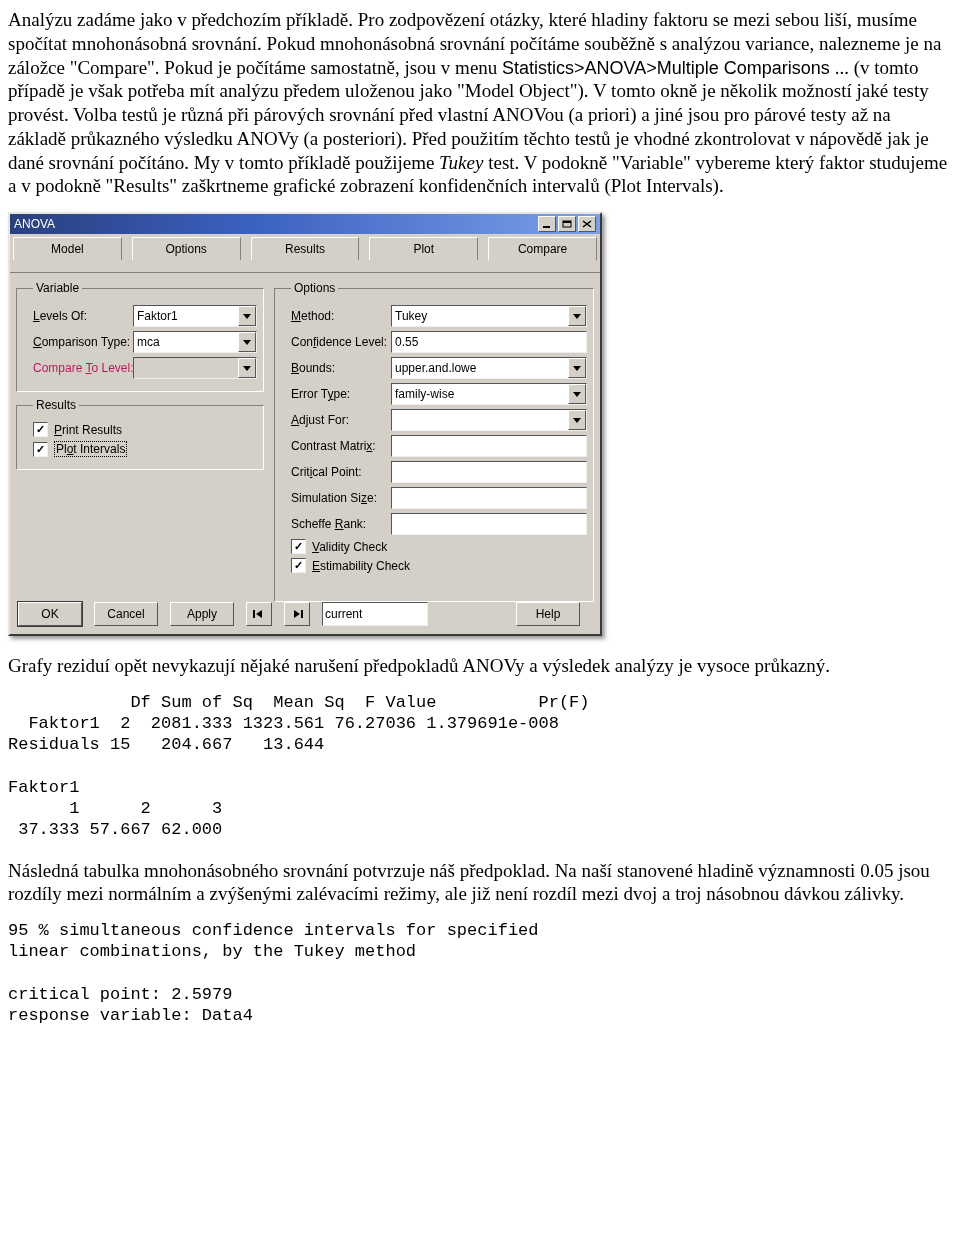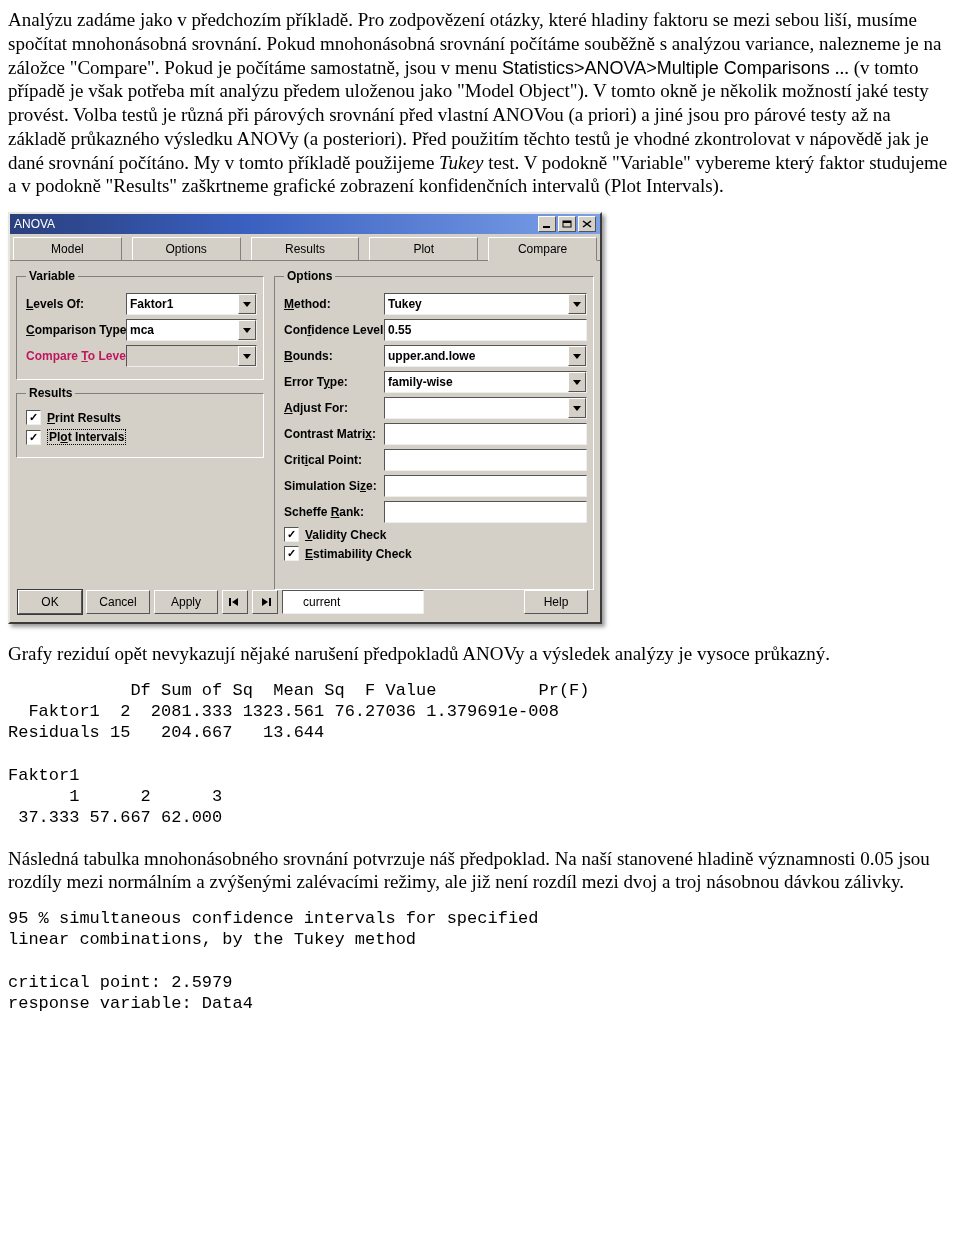--- a/index.html
+++ b/index.html
@@ -59,21 +59,21 @@
     margin-left: 2px;
     display: flex;
     align-items: center;
     justify-content: center;
   }
   .win-btn svg { display:block; }
 
   .tabrow {
     display: flex;
     background: #d4d0c8;
-    padding: 3px 3px 0 3px;
+    padding: 3px 3px 12px 3px;
     border-bottom: 1px solid #808080;
     gap: 8px;
   }
   .tab {
     flex: 1;
     text-align: center;
     padding: 4px 2px;
     background: #d4d0c8;
     border-top: 1px solid #fff;
     border-left: 1px solid #fff;
@@ -95,24 +95,23 @@
     gap: 10px;
   }
   .col-left { width: 248px; display:flex; flex-direction:column; gap:6px;}
   .col-right { flex:1; }
 
   fieldset {
     border-top: 1px solid #808080;
     border-left: 1px solid #808080;
     border-right: 1px solid #fff;
     border-bottom: 1px solid #fff;
-    padding: 6px 6px 8px 9px;
+    padding: 6px 6px 8px 16px;
     margin: 0;
     position: relative;
-    font-weight: bold;
   }
   fieldset>legend {
     background: #d4d0c8;
     padding: 0 3px;
     font-size: 12px;
   }
   .row {
     display: flex;
     align-items: center;
     margin: 4px 0;
@@ -182,40 +181,40 @@
   .btn {
     min-width: 46px;
     height: 22px;
     background: #d4d0c8;
     border-top: 1px solid #fff;
     border-left: 1px solid #fff;
     border-right: 1px solid #555;
     border-bottom: 1px solid #555;
     display:inline-flex;align-items:center;justify-content:center;
     padding: 0 8px;
-    margin-right: 4px;
+    margin-right: 12px;
     font-size:12px;
   }
   .btn-outline { box-shadow: 0 0 0 1px #3a3a3a; }
   .btnrow {
     padding: 6px 8px 8px 8px;
     display:flex;
     align-items:center;
   }
   .btnrow .spacer{flex:1;}
   .navbtn { min-width: 24px; padding:0;}
   .current-field {
     width: 100px;
     height: 22px;
     background: #fff;
     border-top: 1px solid #555;
     border-left: 1px solid #555;
     border-right: 1px solid #eee;
     border-bottom: 1px solid #eee;
-    padding: 0 20px;
+    padding: 0 2px;
     display:flex;align-items:center;
   }
 </style>
 </head>
 <body>
 
 <p>
   <span>Analýzu zadáme jako v předchozím příkladě. Pro zodpovězení otázky, které hladiny faktoru se mezi sebou liší, musíme spočítat mnohonásobná srovnání. Pokud mnohonásobná srovnání počítáme souběžně s analýzou variance, nalezneme je na záložce "Compare". Pokud je počítáme samostatně, jsou v menu </span>
   <span class="menu-path">Statistics&gt;ANOVA&gt;Multiple Comparisons</span>
   <span>... (v tomto případě je však potřeba mít analýzu předem uloženou jako "Model Object"). V tomto okně je několik možností jaké testy provést. Volba testů je různá při párových srovnání před vlastní ANOVou (a priori) a jiné jsou pro párové testy až na základě průkazného výsledku ANOVy (a posteriori). Před použitím těchto testů je vhodné zkontrolovat v nápovědě jak je dané srovnání počítáno. My v tomto příkladě použijeme </span>

